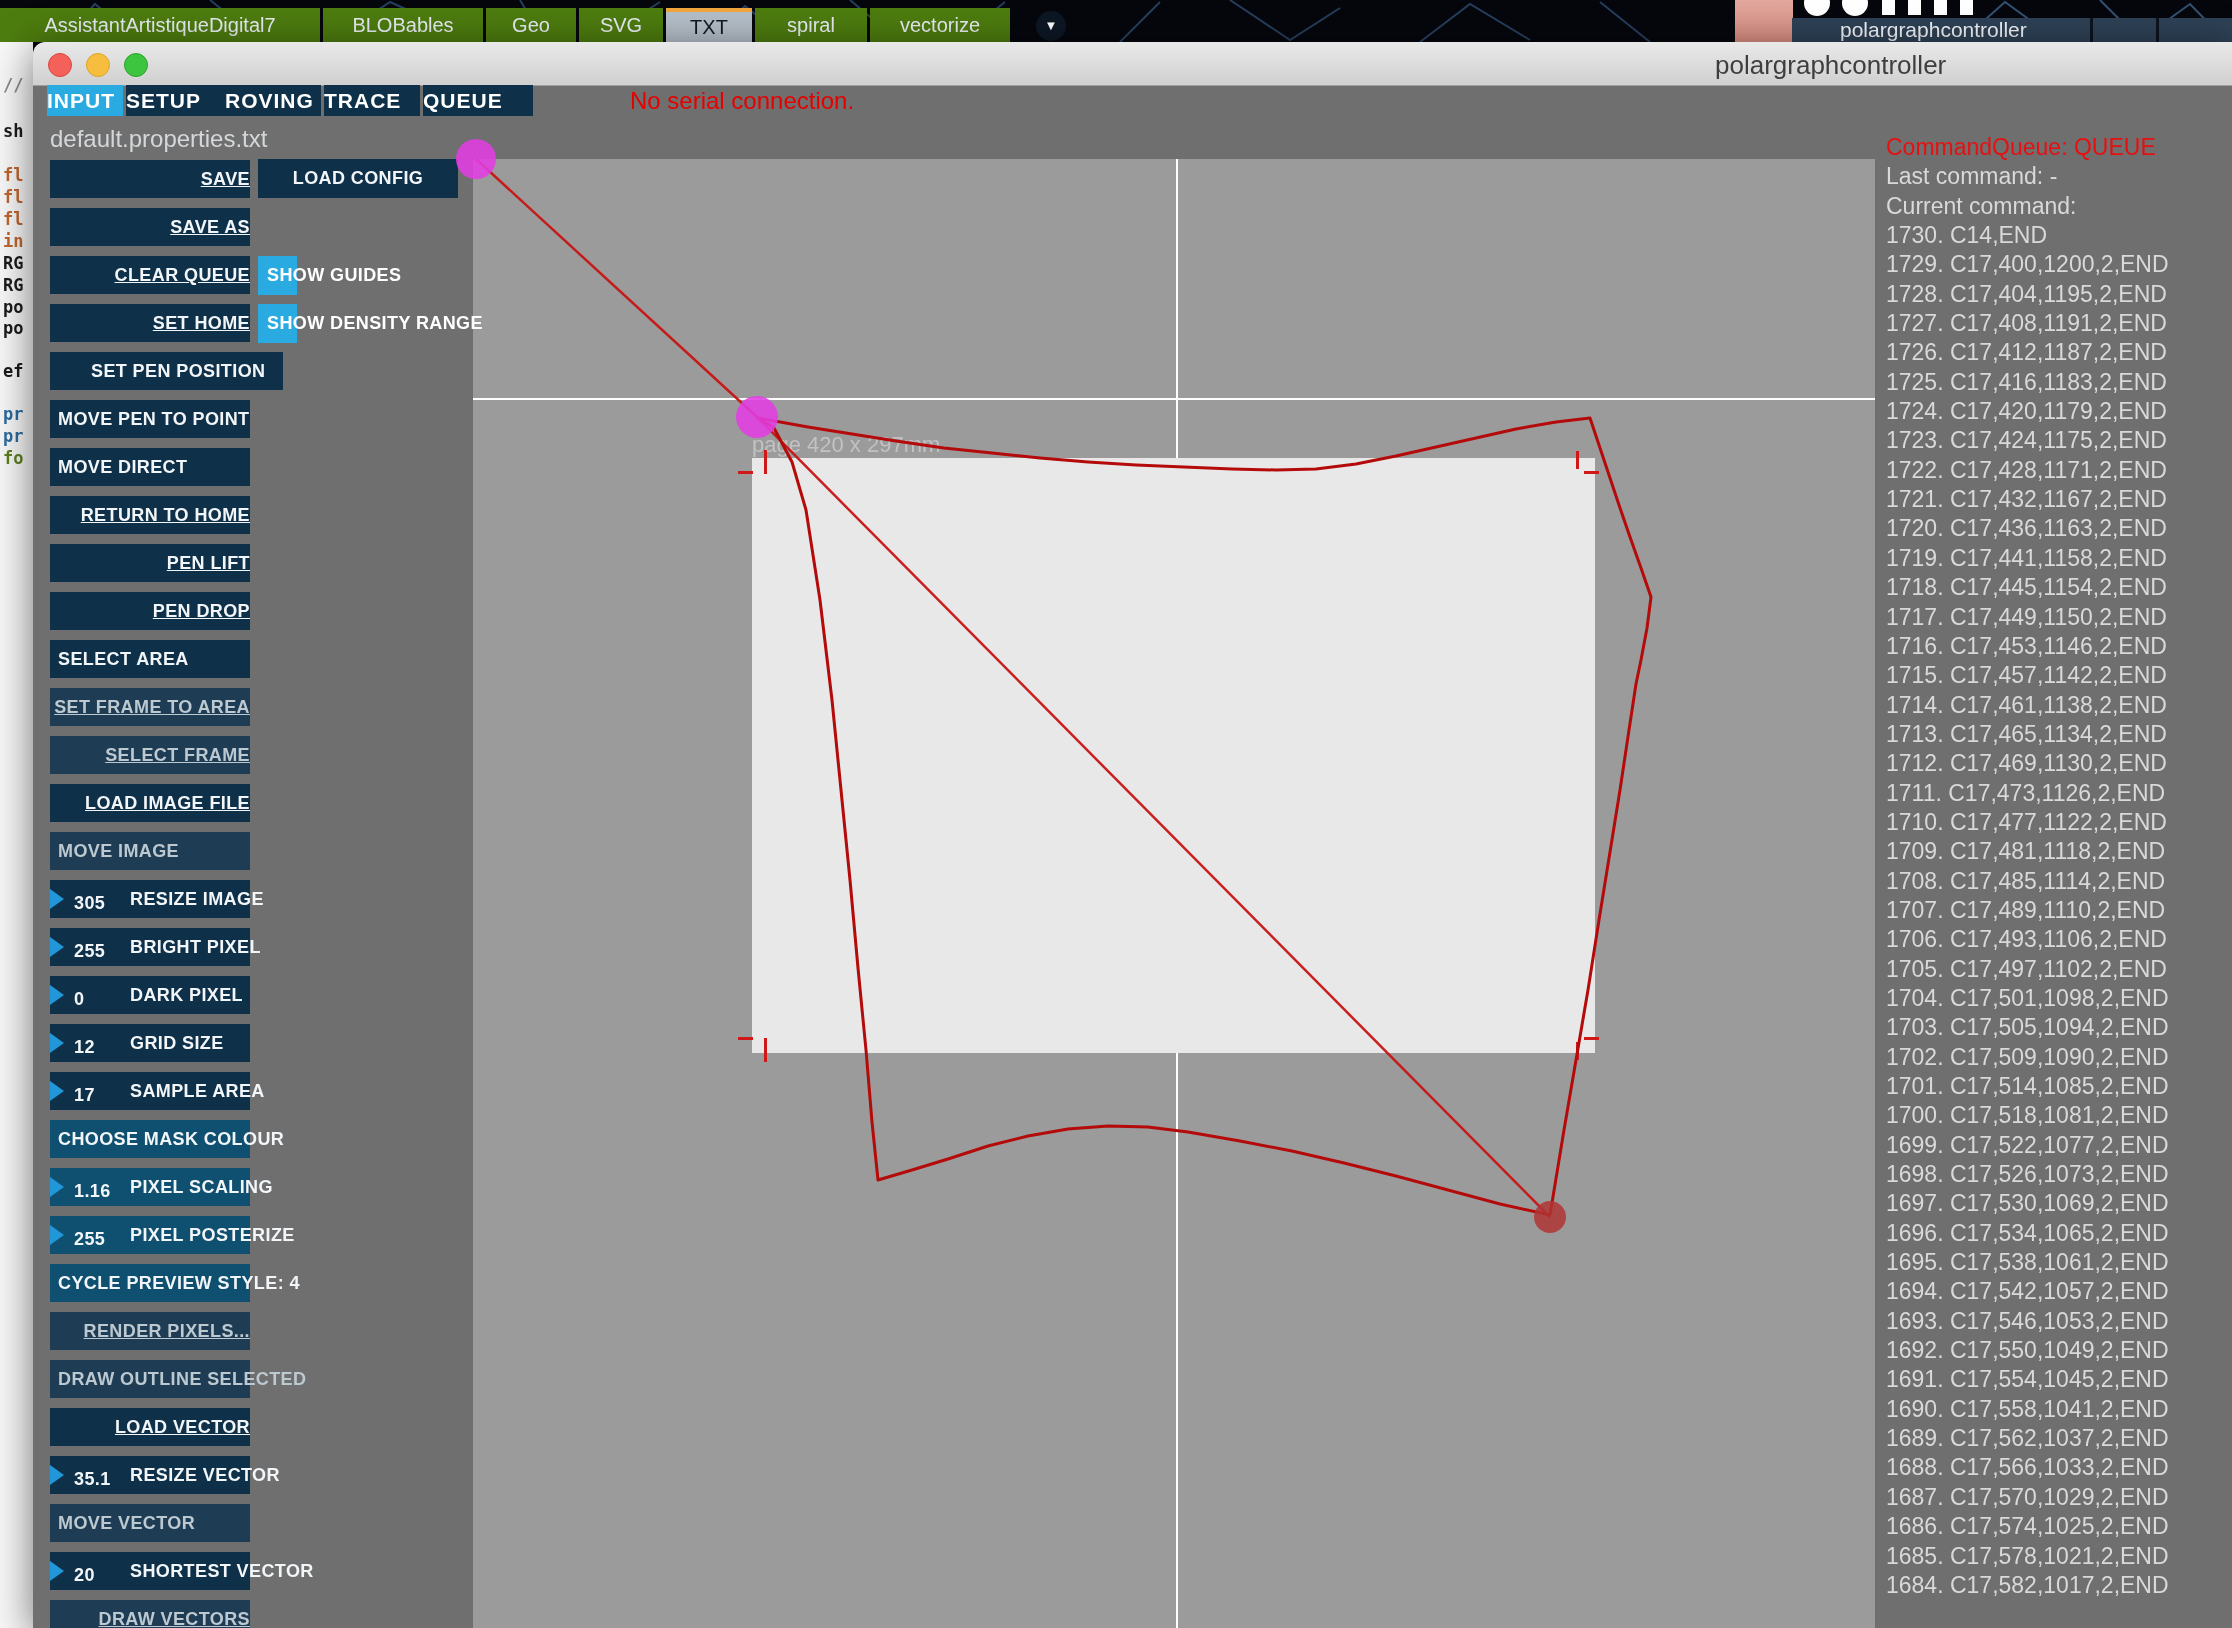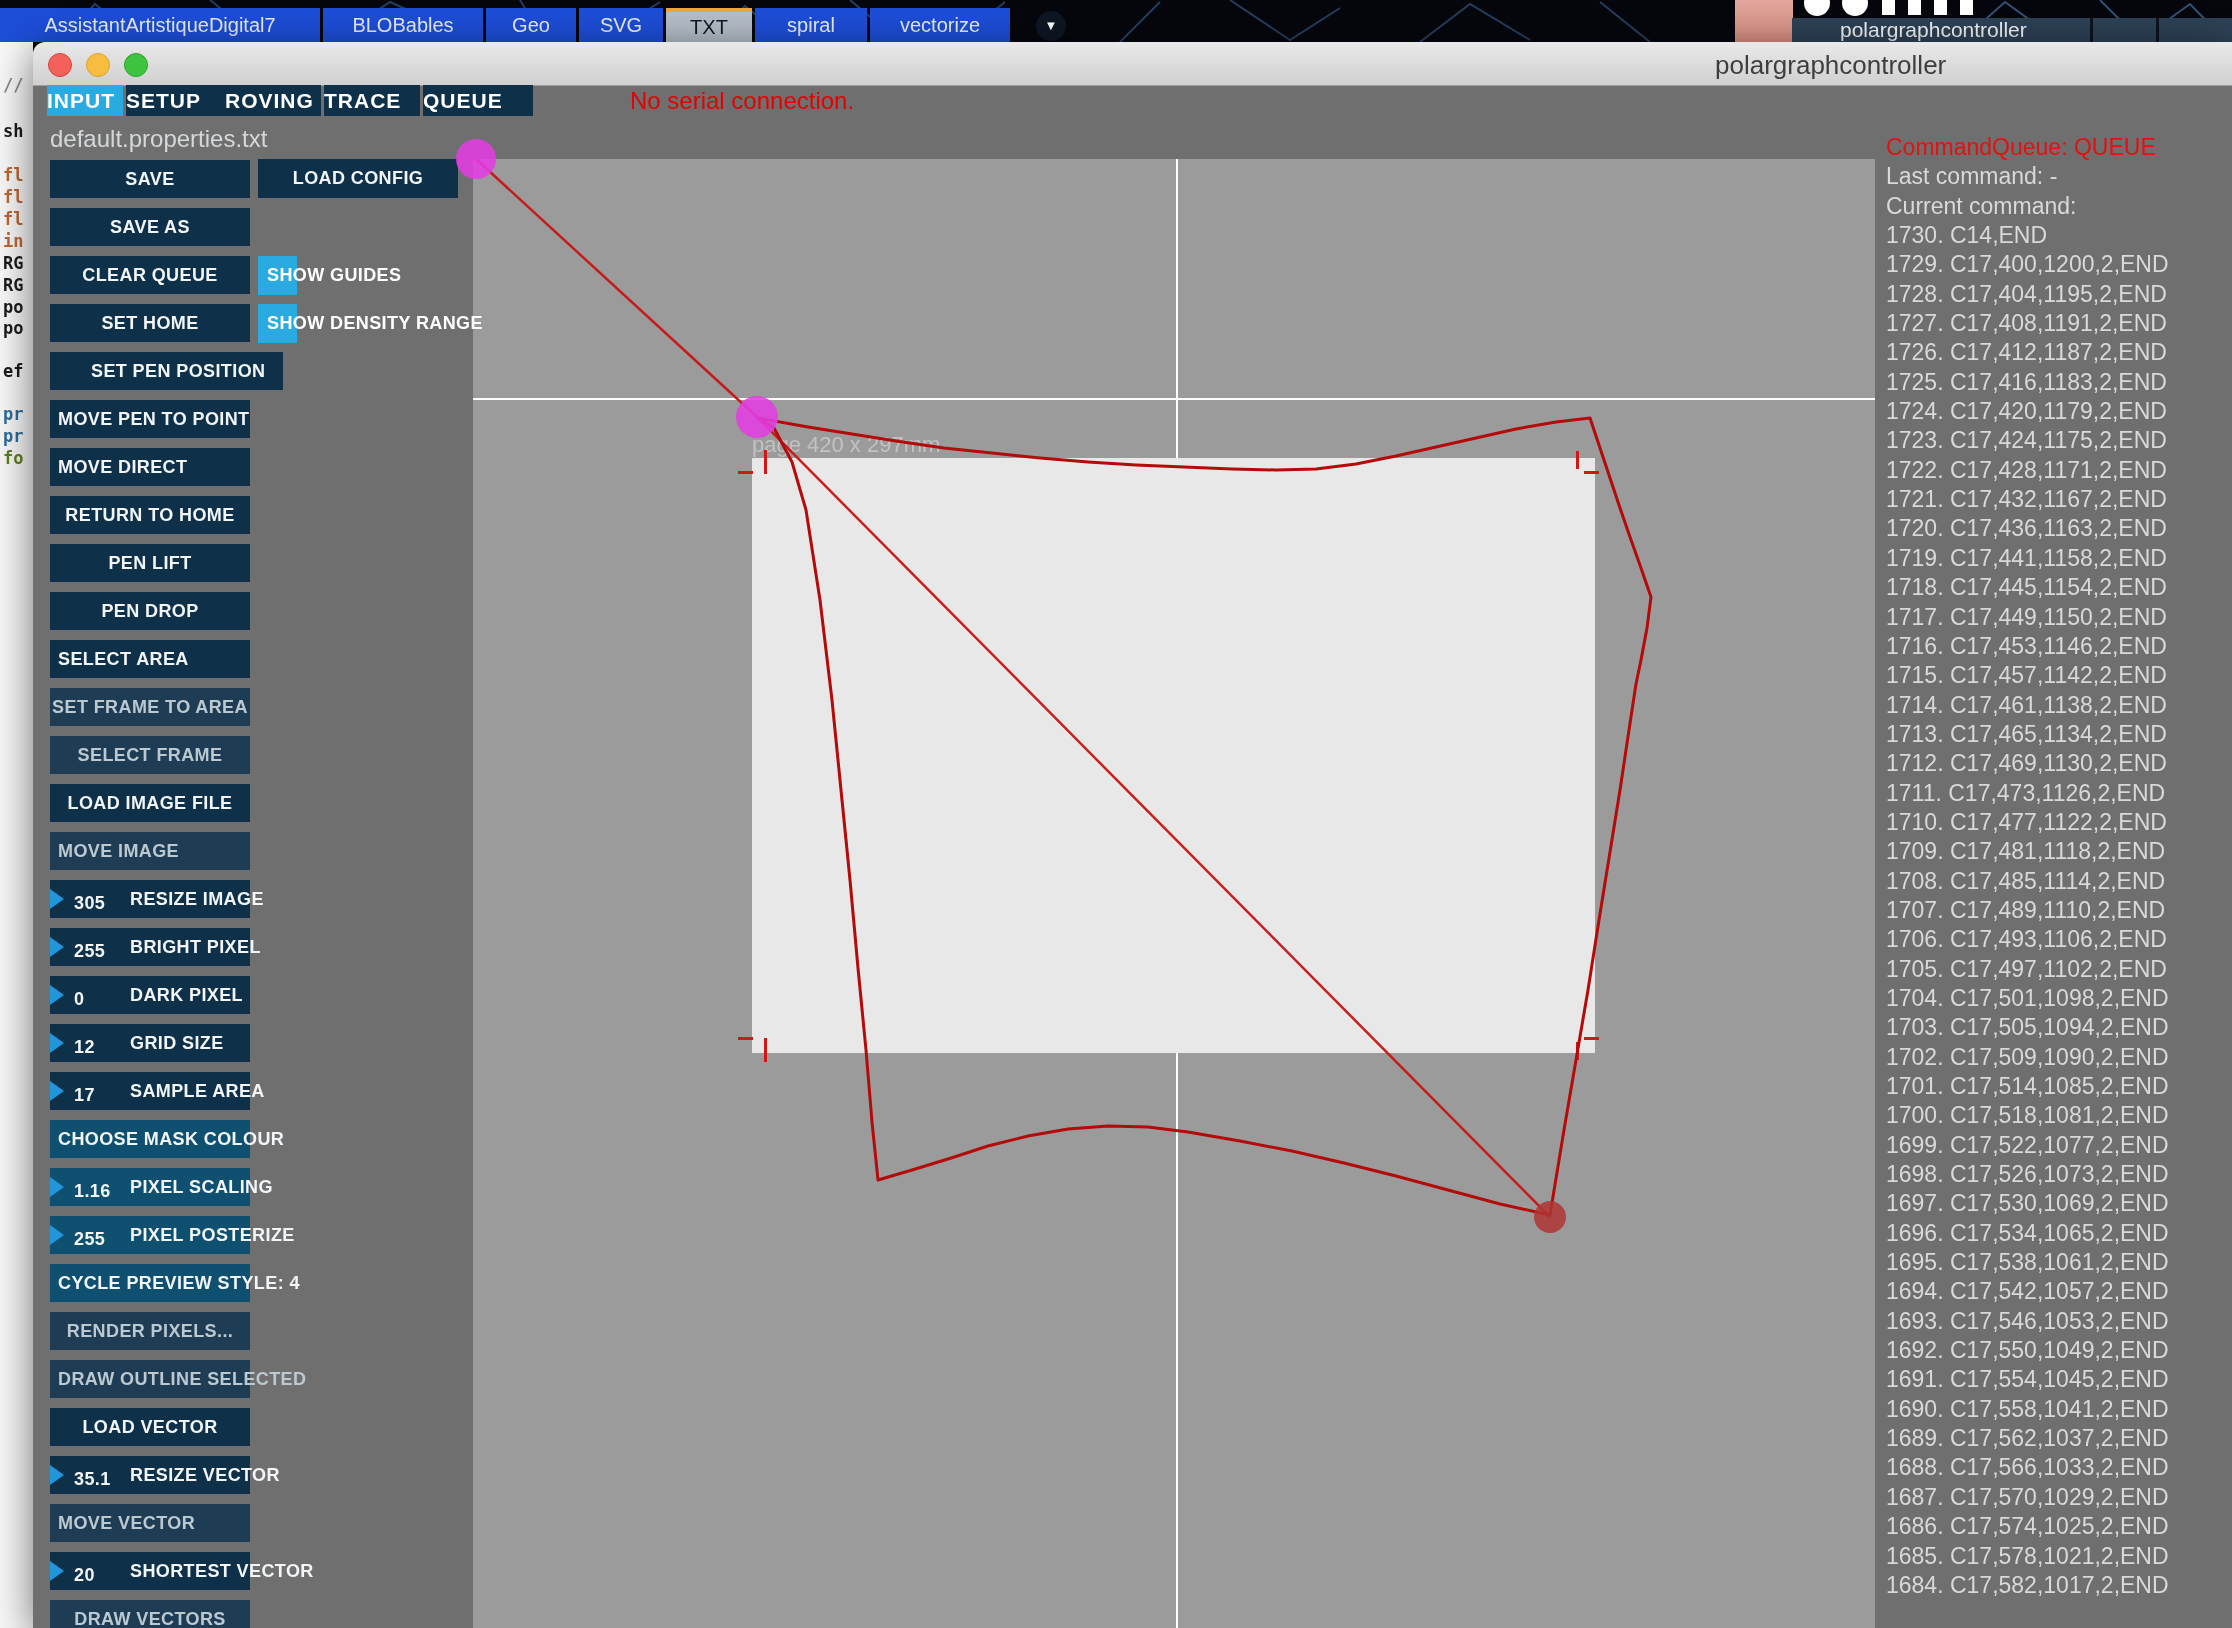--- a/index.html
+++ b/index.html
@@ -1,21 +1,21 @@
 <!DOCTYPE html>
 <html><head>
 <meta charset="utf-8">
 <style>
   html,body{margin:0;padding:0;width:2232px;height:1628px;overflow:hidden;
     font-family:"Liberation Sans",sans-serif;background:#05070d;}
   .abs{position:absolute;}
   
   #desktop-top{left:0;top:0;width:2232px;height:42px;background:#05070d;}
   #btabs{left:0;top:8px;height:34px;display:flex;gap:3px;}
-  .btab{background:#1d4ed8;color:#e8edf2;font-size:20px;line-height:34px;text-align:center;
+  .btab{background:#4d7c0f;color:#e8edf2;font-size:20px;line-height:34px;text-align:center;
     white-space:nowrap;overflow:hidden;}
   .btab.sel{background:#b5bfc9;color:#10191f;border-top:4px solid #f0a73c;line-height:30px;}
   #tab-dropdown{left:1036px;top:11px;width:30px;height:30px;border-radius:50%;background:#0d1724;
     color:#fff;text-align:center;line-height:30px;font-size:13px;}
   #salmon-strip{left:1735px;top:0;width:58px;height:42px;background:linear-gradient(180deg,#e2a79e,#d98d80);}
   #bg-navy-strip{left:1792px;top:18px;width:440px;height:24px;background:#2e4156;color:#f2f5f8;
     font-size:21px;line-height:24px;}
   #bg-navy-strip span{position:absolute;left:48px;top:0;white-space:nowrap;}
   .strip-sep{top:18px;width:3px;height:24px;background:#0c141f;}
   .wglyph{background:#fff;}
@@ -37,21 +37,21 @@
   #props-file{top:83px;left:17px;font-size:24px;color:#d4d8da;}
   
   #machine{left:440px;top:117px;width:1402px;height:1469px;background:#9b9b9b;}
   .guide{background:#fdfdfd;}
   #page{left:719px;top:416px;width:843px;height:595px;background:#e8e8e8;}
   #page-label{left:719px;top:390px;font-size:22px;color:#c2c2c2;}
   .tick{background:#d01818;}
   
   .sbtn{left:17px;width:200px;height:38px;line-height:38px;font-size:18px;font-weight:bold;
     letter-spacing:.4px;color:#f2f6f8;background:#0e3049;white-space:nowrap;}
-  .sbtn.center{text-align:center;}
+  .sbtn.center{text-align:right;text-decoration:underline;}
   .sbtn.left{padding-left:8px;width:192px;}
   .sbtn.dim{background:#1e3d55;color:#bcc9d1;}
   .sbtn.light{background:#0f5070;}
   .sbtn .tri{position:absolute;left:0;top:9px;width:0;height:0;
     border-top:10px solid transparent;border-bottom:10px solid transparent;border-left:14px solid #2196d9;}
   .sbtn .val{position:absolute;left:24px;top:4px;}
   .sbtn .lbl2{position:absolute;left:80px;top:0;}
   #load-config{left:225px;top:117px;width:200px;height:39px;line-height:39px;text-align:center;
     background:#0e3049;color:#f2f6f8;font-size:18px;font-weight:bold;letter-spacing:.4px;}
   .togglebox{width:39px;height:39px;background:#29abe2;}

